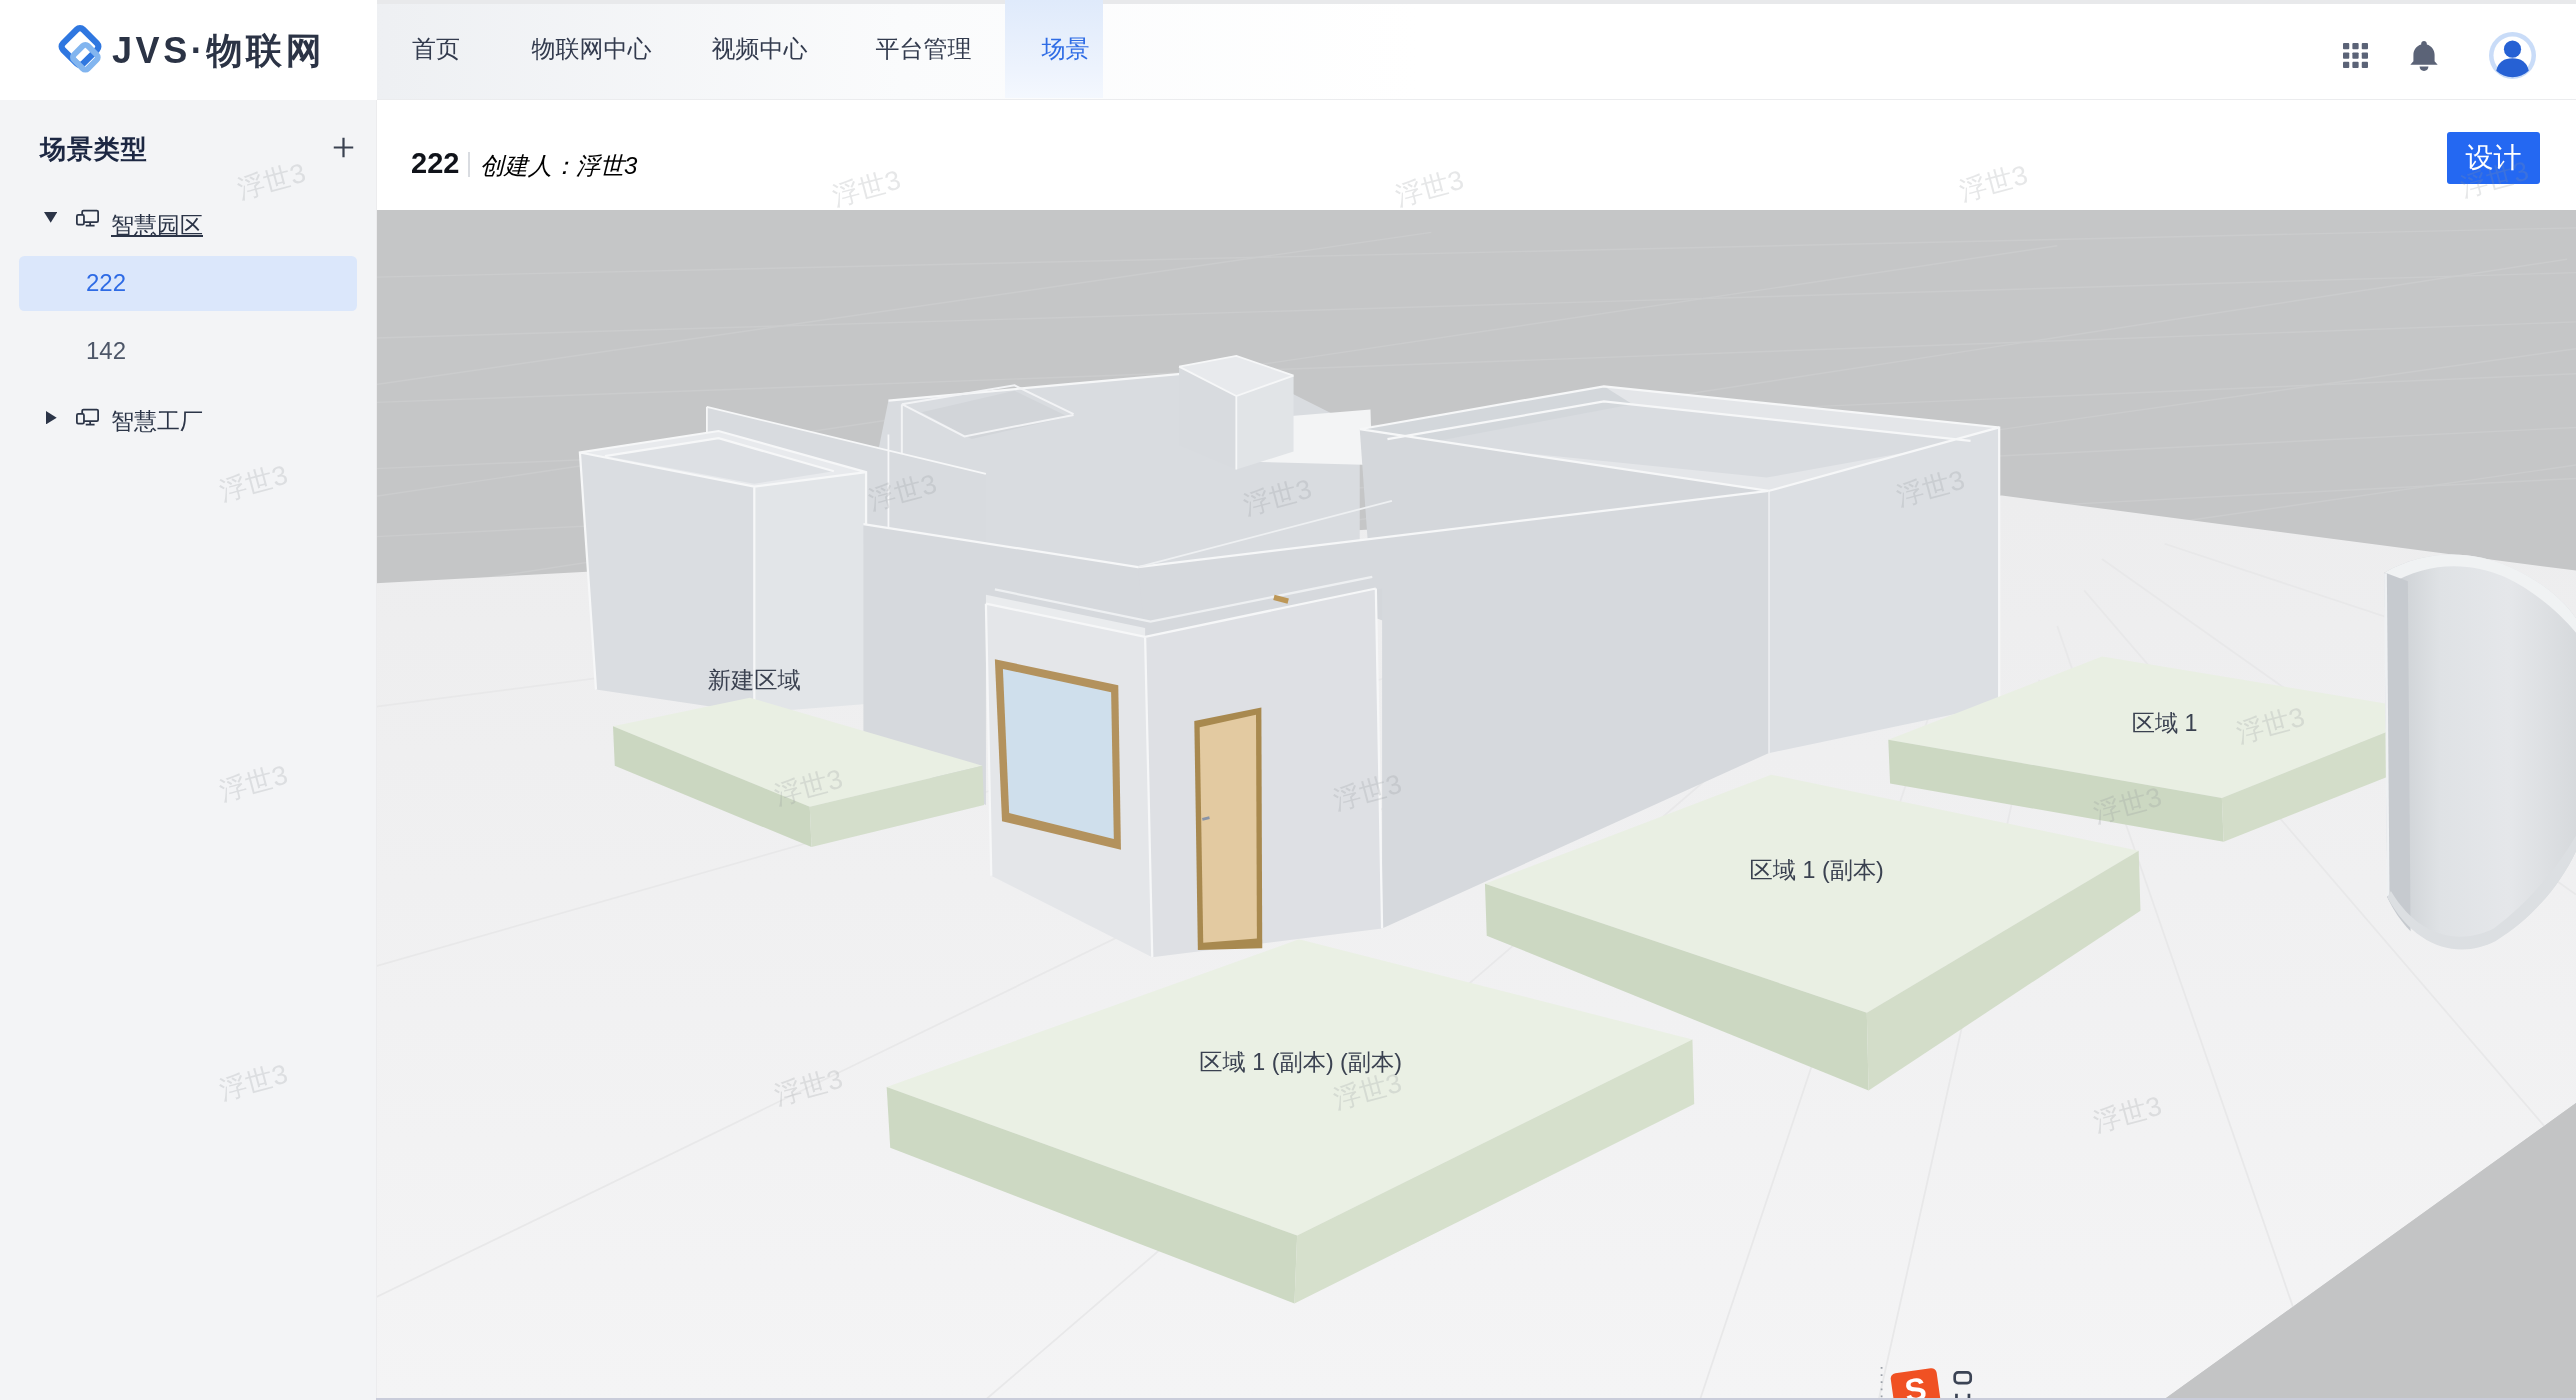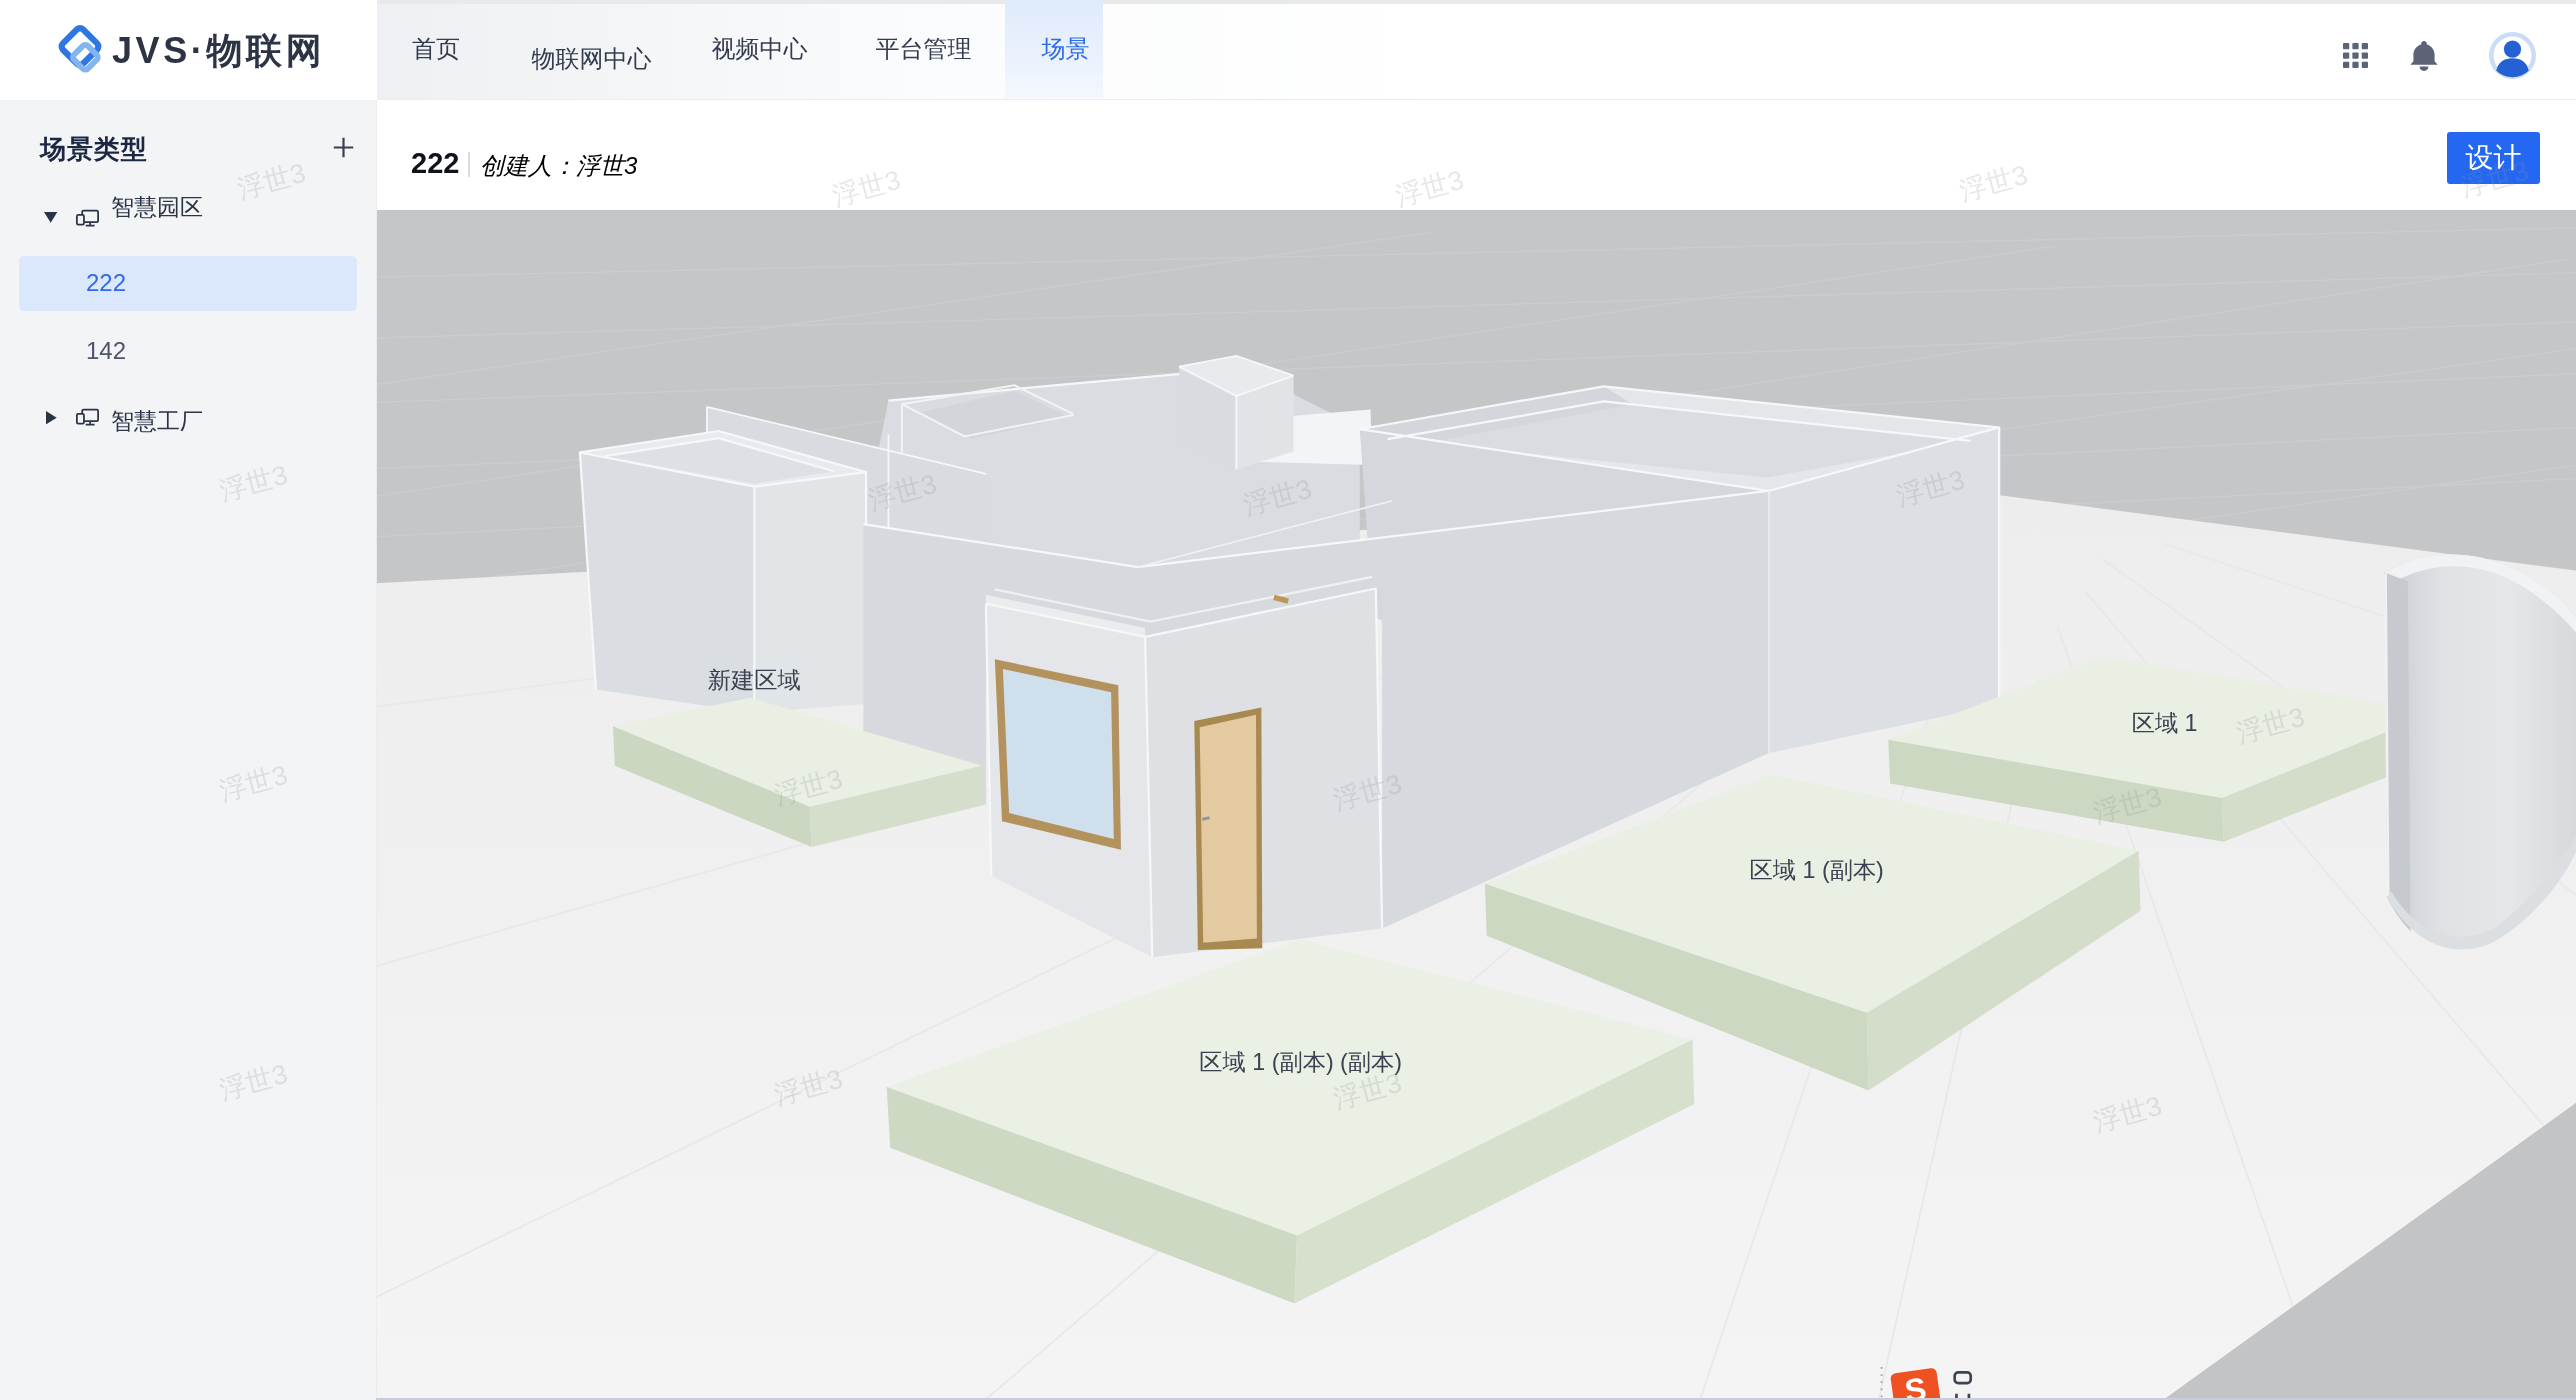--- a/index.html
+++ b/index.html
@@ -200,21 +200,21 @@
   <g transform="translate(34,36) rotate(45)">
     <rect x="-11" y="-11" width="22" height="22" rx="4" fill="none" stroke="#82b5ef" stroke-width="6.5"></rect>
   </g>
   <g transform="translate(28,24) rotate(45)">
     <path d="M-16,-4 L16,-4" stroke="#2f77e0" stroke-width="0"></path>
   </g>
 </svg>
 <div id="logo-text">JVS·物联网</div>
 
 <div class="navitem" style="left:412px; width:48px;">首页</div>
-<div class="navitem" style="left:531px; width:121px;margin-top:10px;">物联网中心</div>
+<div class="navitem" style="left:531px; width:121px;">物联网中心</div>
 <div class="navitem" style="left:711px; width:97px;">视频中心</div>
 <div class="navitem" style="left:875px; width:97px;">平台管理</div>
 <div id="tab-active">
       <span>场景</span>
     </div>
 
 <svg class="hicon" style="left:2343px; top:43px;" width="25" height="25" viewBox="0 0 28 28">
       <g fill="#5b6377">
         <rect x="0" y="0" width="7" height="7" rx="1"></rect>
         <rect x="10.5" y="0" width="7" height="7" rx="1"></rect>
@@ -247,21 +247,21 @@
 <svg class="tree-caret" style="left:44px; top:212px;" width="13.4" height="10.7" viewBox="0 0 15 12">
       <polygon points="0,0 15,0 7.5,12" fill="#2b3447"></polygon>
     </svg>
 <svg class="tree-caret" style="left:76px; top:207px;" width="23" height="23" viewBox="0 0 26 26">
       <g fill="none" stroke="#2b3447" stroke-width="2">
         <rect x="7" y="4" width="18" height="13" rx="1.5"></rect>
         <path d="M16,17 L16,21 M11,21 L21,21"></path>
         <rect x="1" y="9" width="8" height="11" rx="1.5" fill="#f3f4f6"></rect>
       </g>
     </svg>
-<div class="tree-item" style="left:111px; top:192px;">智慧园区</div>
+<div class="tree-item" style="left:111px; top:210px;text-decoration:underline;">智慧园区</div>
 <div id="sel-222">
       <span>222</span>
     </div>
 <div id="item-111">142</div>
 
 <svg class="tree-caret" style="left:46px; top:411px;" width="10.7" height="13.4" viewBox="0 0 12 15">
       <polygon points="0,0 12,7.5 0,15" fill="#2b3447"></polygon>
     </svg>
 <svg class="tree-caret" style="left:76px; top:406px;" width="23" height="23" viewBox="0 0 26 26">
       <g fill="none" stroke="#2b3447" stroke-width="2">

